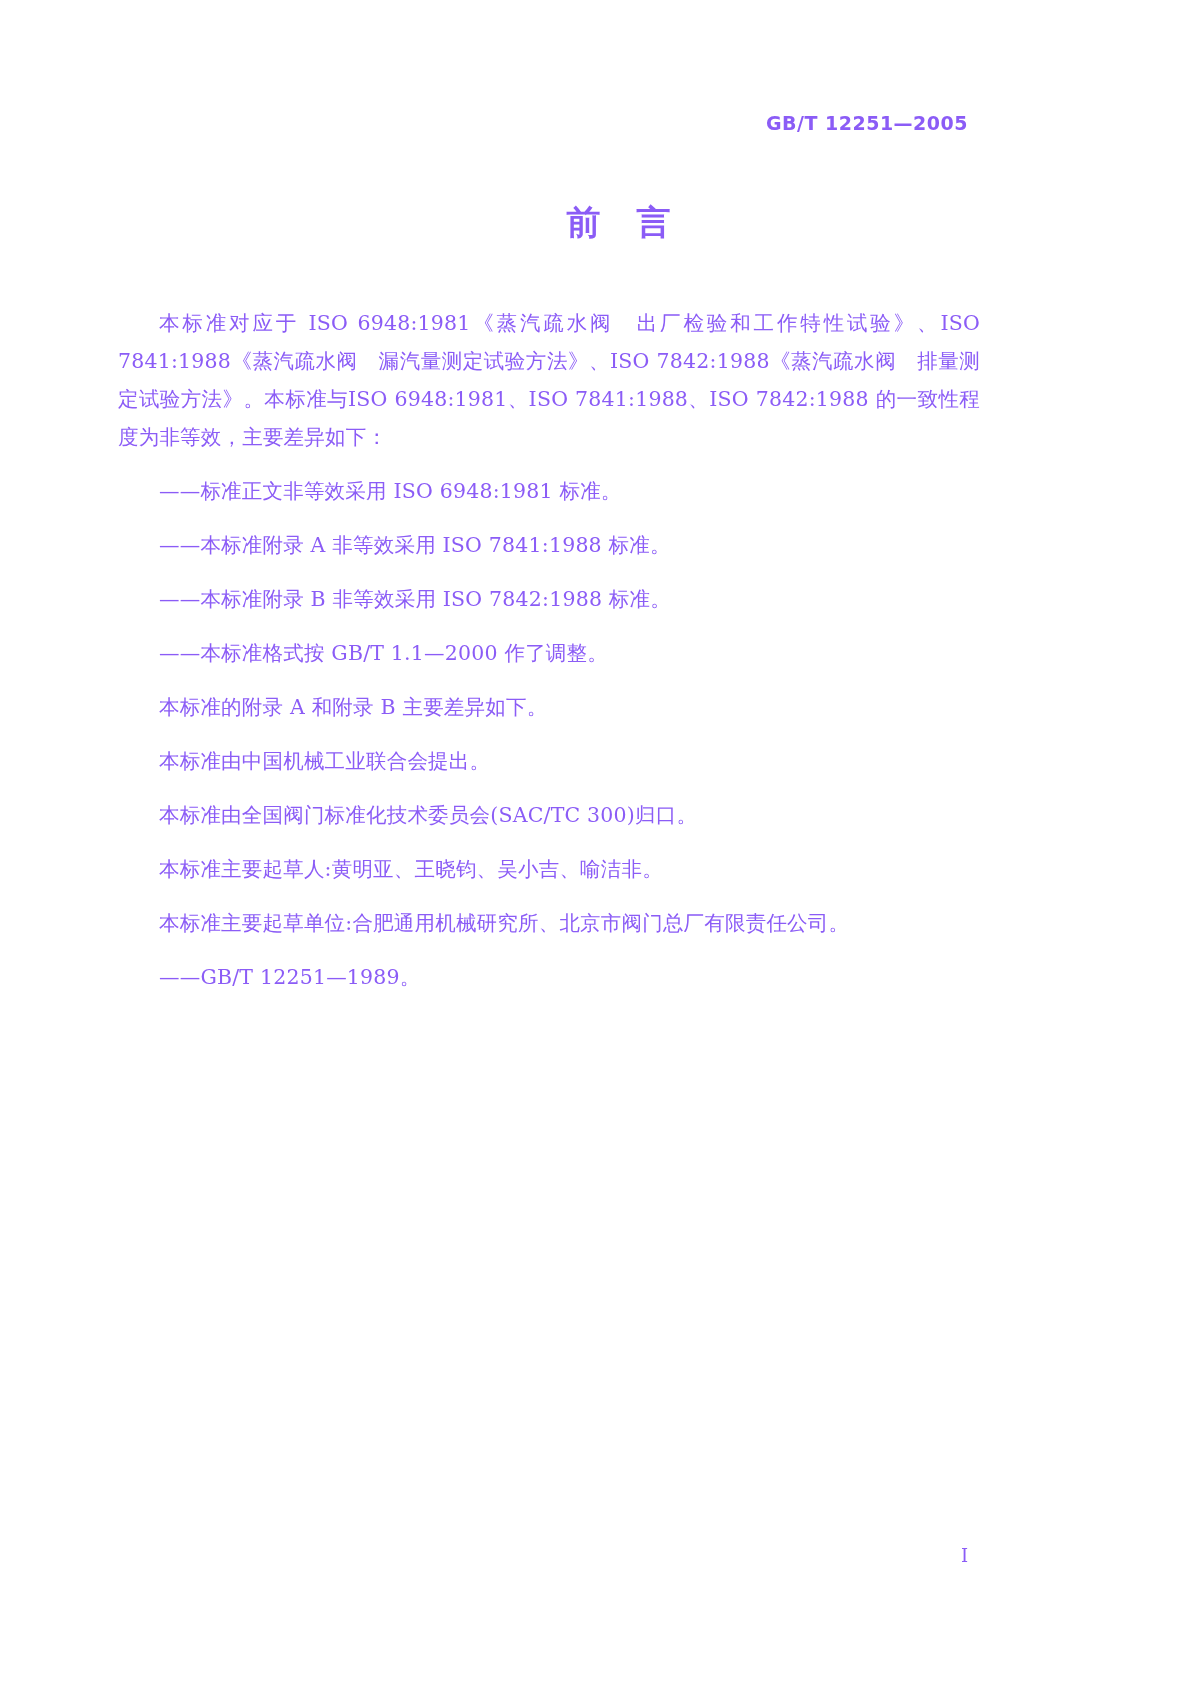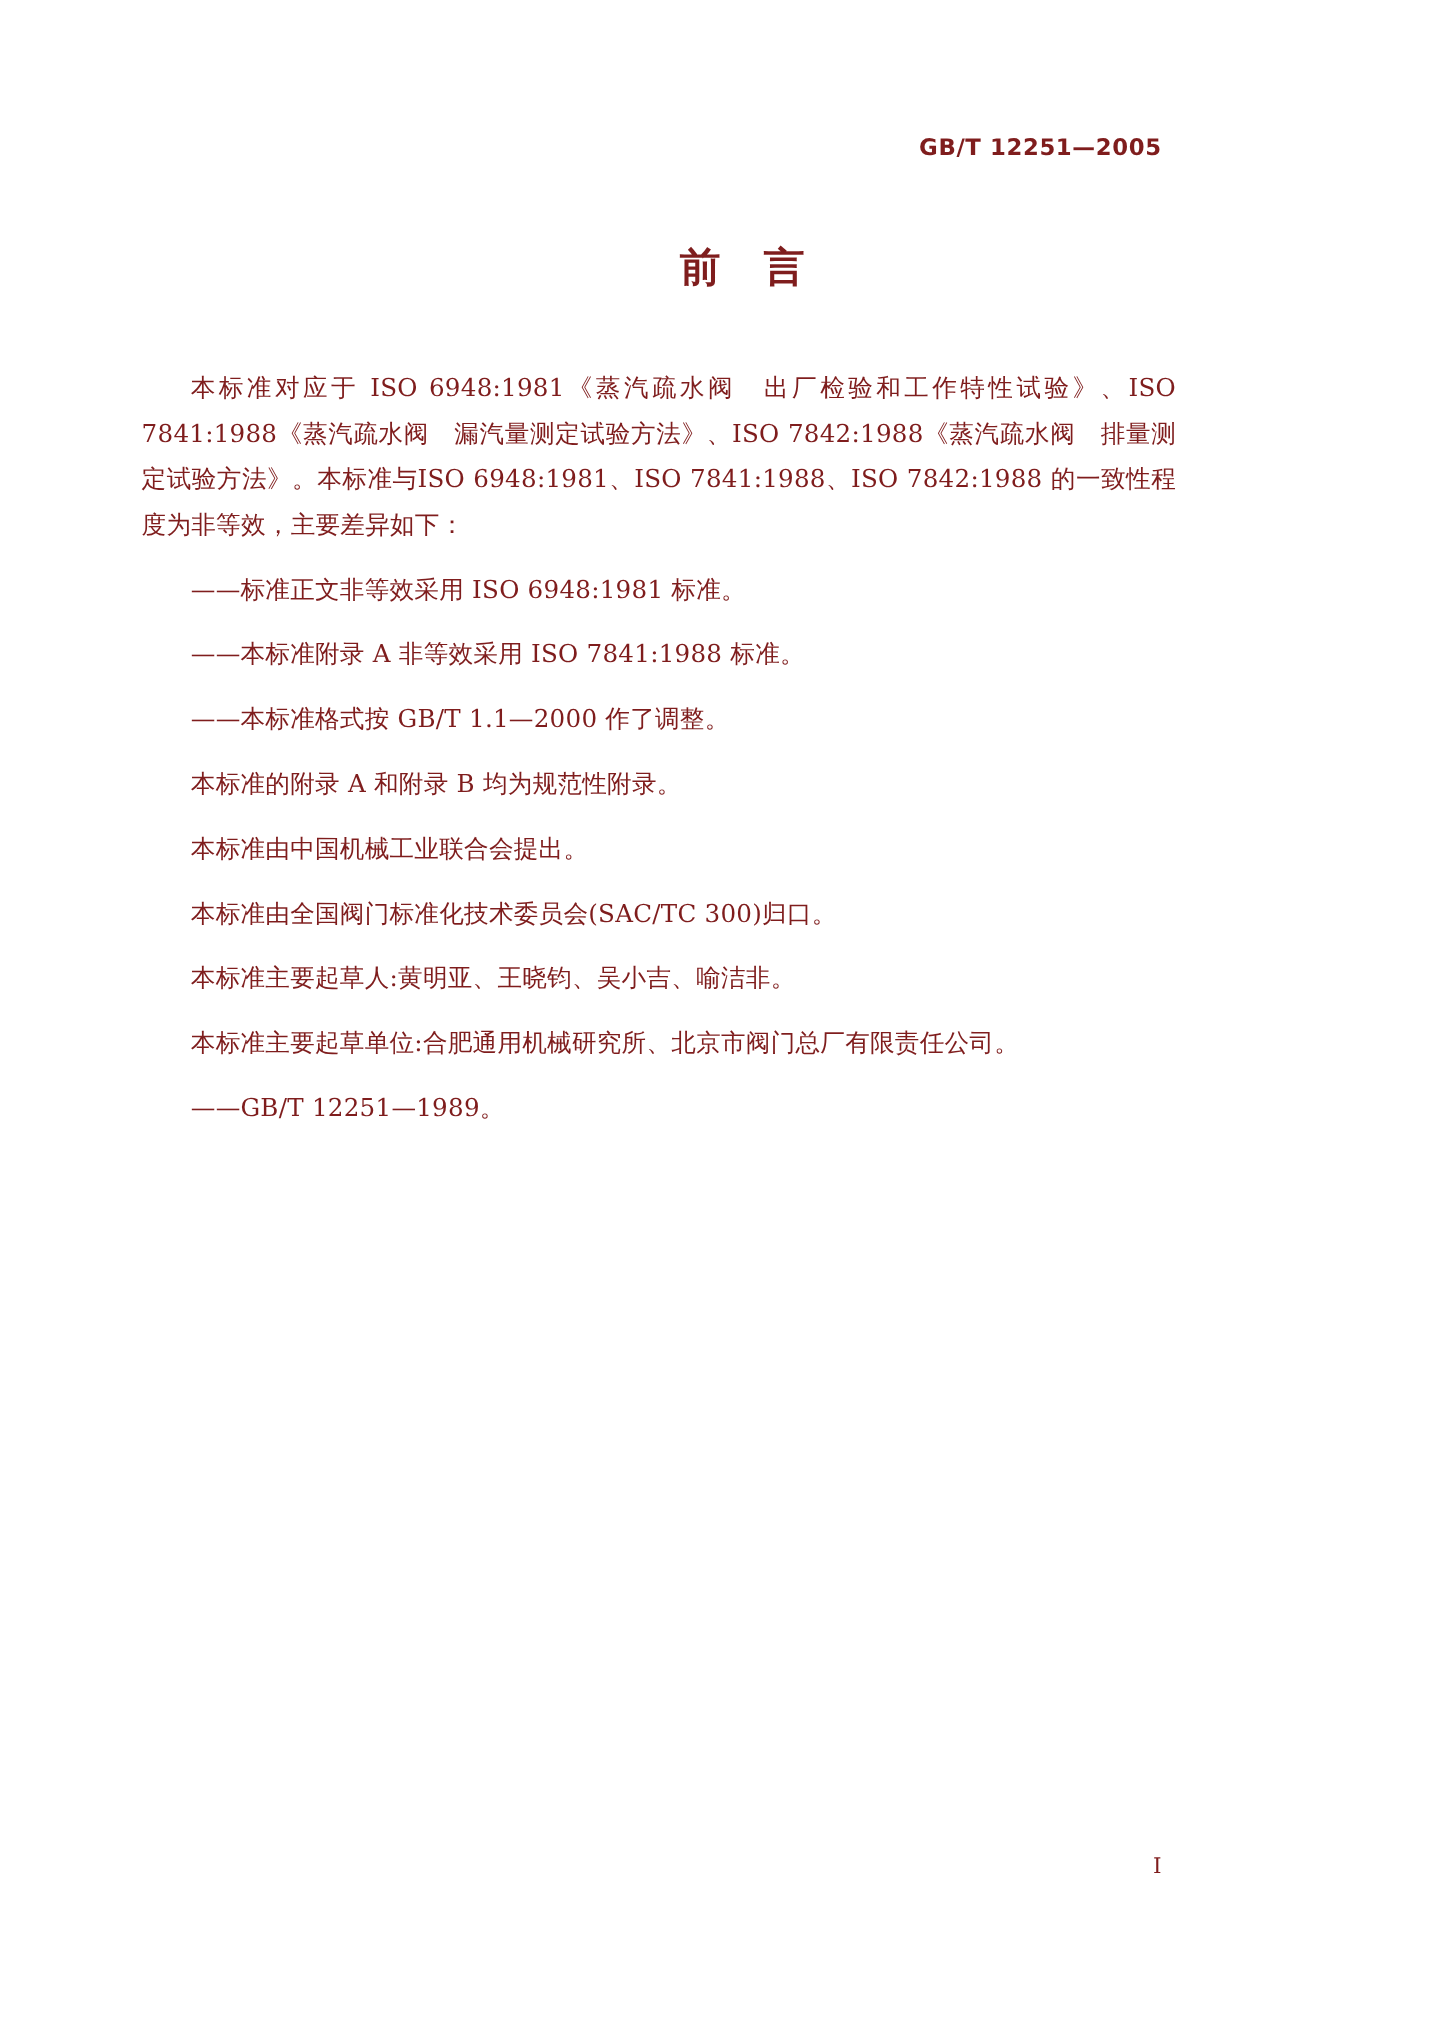--- a/index.html
+++ b/index.html
@@ -6,21 +6,21 @@
     margin: 0;
     padding: 0;
     background: #ffffff;
   }
   .page {
     position: relative;
     width: 1086px;
     height: 1684px;
     background: #ffffff;
     font-family: "DejaVu Serif", "Liberation Serif", serif;
-    color: #7f1d1d;
+    color: #8b5cf6;
     box-sizing: border-box;
   }
   .header-std {
     position: absolute;
     top: 112px;
     right: 118px;
     font-family: "DejaVu Sans", "Liberation Sans", sans-serif;
     font-size: 19px;
     font-weight: bold;
     letter-spacing: 0.5px;
@@ -73,22 +73,23 @@
 <div class="page">
 
   <div class="header-std">GB/T 12251—2005</div>
 
   <div class="doc-title">前言</div>
 
   <div class="body-block">
     <p class="para indent2">本标准对应于 ISO 6948:1981《蒸汽疏水阀　出厂检验和工作特性试验》、ISO 7841:1988《蒸汽疏水阀　漏汽量测定试验方法》、ISO 7842:1988《蒸汽疏水阀　排量测定试验方法》。本标准与ISO 6948:1981、ISO 7841:1988、ISO 7842:1988 的一致性程度为非等效，主要差异如下：</p>
     <p class="para dash">——标准正文非等效采用 ISO 6948:1981 标准。</p>
     <p class="para dash">——本标准附录 A 非等效采用 ISO 7841:1988 标准。</p>
+    <p class="para dash">——本标准附录 B 非等效采用 ISO 7842:1988 标准。</p>
     <p class="para dash">——本标准格式按 GB/T 1.1—2000 作了调整。</p>
-    <p class="para indent2">本标准的附录 A 和附录 B 均为规范性附录。</p>
+    <p class="para indent2">本标准的附录 A 和附录 B 主要差异如下。</p>
     <p class="para indent2">本标准由中国机械工业联合会提出。</p>
     <p class="para indent2">本标准由全国阀门标准化技术委员会(SAC/TC 300)归口。</p>
     <p class="para indent2">本标准主要起草人:黄明亚、王晓钧、吴小吉、喻洁非。</p>
     <p class="para indent2">本标准主要起草单位:合肥通用机械研究所、北京市阀门总厂有限责任公司。</p>
     <p class="para dash">——GB/T 12251—1989。</p>
   </div>
 
   <div class="page-num">Ⅰ</div>
 
 </div>

